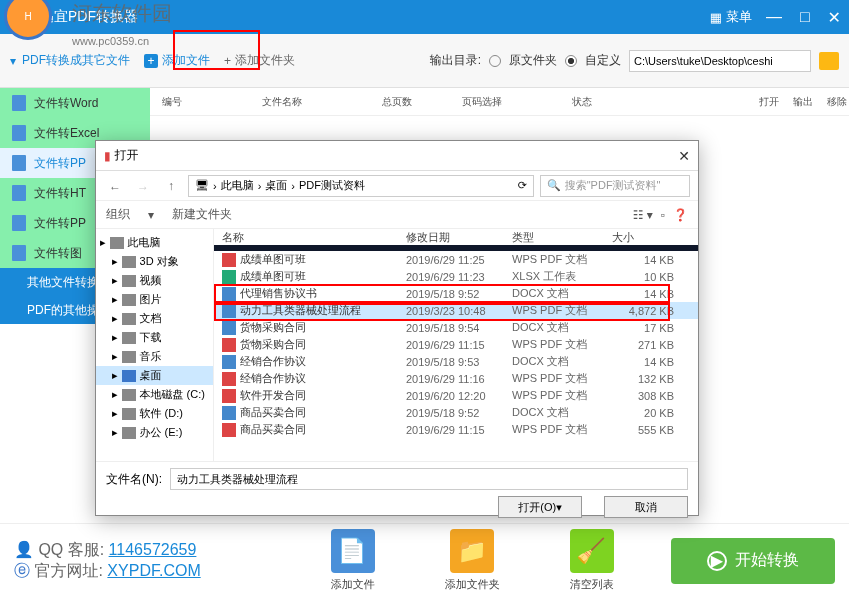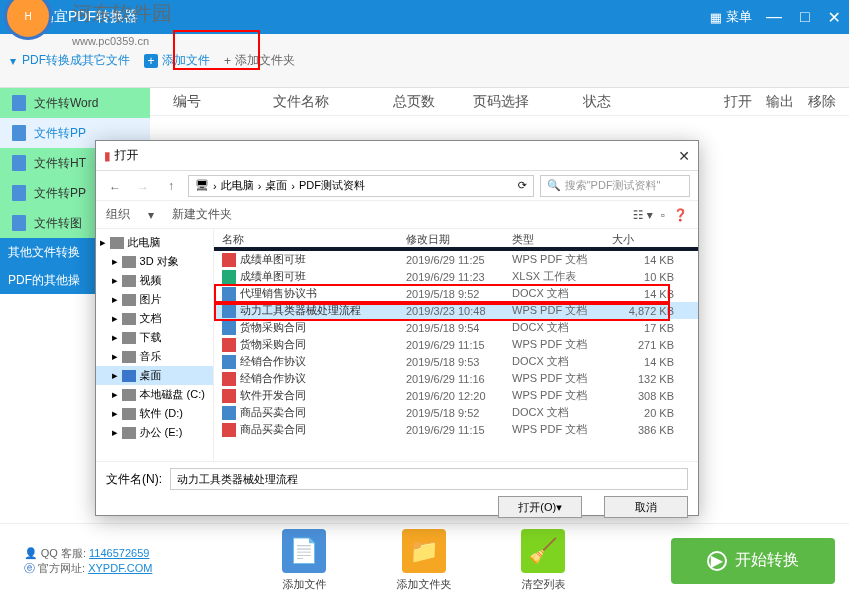--- a/index.html
+++ b/index.html
@@ -20,52 +20,52 @@
     .add-highlight { position: absolute; left: 173px; top: -4px; width: 87px; height: 40px; border: 2px solid red; }
     .add-file-btn { color: #1989d8; display: flex; align-items: center; gap: 4px; }
     .add-folder-btn { color: #666; display: flex; align-items: center; gap: 4px; }
     .output-area { margin-left: auto; display: flex; align-items: center; gap: 8px; }
     .radio { width: 12px; height: 12px; border-radius: 50%; border: 1px solid #888; display: inline-block; }
     .radio.checked { background: radial-gradient(circle, #333 40%, #fff 45%); }
     .path-input { width: 182px; height: 22px; border: 1px solid #ccc; padding: 0 4px; font-size: 11px; }
     .folder-icon { width: 20px; height: 18px; background: #fdb813; border-radius: 2px; }
     
     
-    .table-header { height: 28px; display: flex; align-items: center; padding: 0 13px; font-size: 14px; color: #555; border-bottom: 1px solid #eee; }
+    .table-header { height: 28px; display: flex; align-items: center; padding: 0 2px; font-size: 10px; color: #555; border-bottom: 1px solid #eee; }
     .th-num { width: 100px; margin-left: 160px; }
     .th-name { width: 120px; }
     .th-pages { width: 80px; }
     .th-range { width: 110px; }
     .th-status { width: 100px; }
     .th-actions { margin-left: auto; display: flex; gap: 14px; }
     
     
     .sidebar { position: absolute; left: 0; top: 34px; width: 150px; background: #86efac; }
     .side-tab { height: 30px; display: flex; align-items: center; gap: 8px; padding: 0 12px; font-size: 12px; color: #333; }
     .side-tab-icon { width: 14px; height: 16px; background: #4a90d9; border-radius: 1px; }
-    .side-header { height: 28px; background: #1989d8; color: #fff; font-size: 12px; display: flex; align-items: center; padding: 0 8px; }
+    .side-header { height: 28px; background: #1989d8; color: #fff; font-size: 12px; display: flex; align-items: center; padding: 0 27px; }
     
     
     .dialog { position: absolute; left: 95px; top: 140px; width: 604px; height: 376px; background: #fff; border: 1px solid #888; box-shadow: 0 4px 20px rgba(0,0,0,0.3); z-index: 200; }
     .dlg-title { height: 30px; background: #fff; display: flex; align-items: center; padding: 0 8px; font-size: 12px; border-bottom: 1px solid #ddd; }
     .dlg-close { margin-left: auto; font-size: 14px; color: #333; }
     .dlg-nav { height: 30px; display: flex; align-items: center; padding: 0 8px; gap: 6px; font-size: 12px; border-bottom: 1px solid #eee; }
     .nav-arrow { width: 22px; height: 22px; display: flex; align-items: center; justify-content: center; color: #666; }
     .breadcrumb { flex: 1; height: 22px; border: 1px solid #ccc; display: flex; align-items: center; padding: 0 6px; gap: 4px; font-size: 11px; }
     .search-box { width: 150px; height: 22px; border: 1px solid #ccc; padding: 0 6px; font-size: 11px; color: #999; display: flex; align-items: center; gap: 4px; }
     .dlg-toolbar { height: 28px; display: flex; align-items: center; padding: 0 10px; gap: 18px; font-size: 12px; color: #555; border-bottom: 1px solid #eee; }
     .dlg-view-right { margin-left: auto; display: flex; gap: 8px; align-items: center; }
     .dlg-body { display: flex; height: 232px; }
     .dlg-tree { width: 118px; border-right: 1px solid #eee; padding: 4px 0; overflow: hidden; }
     .tree-item { height: 19px; display: flex; align-items: center; gap: 4px; padding: 0 4px; font-size: 11px; }
     .tree-item.l1 { padding-left: 16px; }
     .tree-item.selected { background: #cce8ff; }
     .tree-icon { width: 14px; height: 12px; }
     .dlg-files { flex: 1; overflow: hidden; position: relative; }
-    .files-header { height: 22px; display: flex; align-items: flex-end; font-size: 11px; color: #444; border-bottom: 4px solid #0f172a; }
+    .files-header { height: 22px; display: flex; align-items: flex-end; font-size: 11px; color: #444; border-bottom: 6px solid #0f172a; }
     .fh-name { width: 192px; padding-left: 8px; }
     .fh-date { width: 106px; }
     .fh-type { width: 100px; }
     .fh-size { flex: 1; }
     .file-row { height: 17px; display: flex; align-items: center; font-size: 11px; color: #333; padding-left: 8px; }
     .file-row.selected { background: #cce8ff; }
     .file-icon { width: 14px; height: 14px; margin-right: 4px; display: inline-block; }
     .fi-pdf { background: #d44; }
     .fi-xlsx { background: #2a7; }
     .fi-docx { background: #48c; }
@@ -79,21 +79,21 @@
     .rb2 { left: 0px; top: 74px; width: 456px; height: 18px; }
     .dlg-footer { padding: 6px 10px; border-top: 1px solid #eee; font-size: 12px; }
     .footer-row { display: flex; align-items: center; gap: 8px; margin-bottom: 6px; }
     .filename-input { flex: 1; height: 22px; border: 1px solid #ccc; padding: 0 6px; font-size: 11px; }
     .filter-select { width: 188px; height: 22px; border: 1px solid #ccc; padding: 0 4px; font-size: 11px; }
     .dlg-buttons { display: flex; justify-content: flex-end; gap: 22px; }
     .dlg-btn { width: 84px; height: 22px; border: 1px solid #999; background: #efefef; font-size: 11px; display: flex; align-items: center; justify-content: center; }
     
     
     .bottom { position: absolute; bottom: 6px; left: 0; right: 0; height: 74px; display: flex; align-items: center; padding: 0 14px; border-top: 1px solid #eee; }
-    .contact { font-size: 11px; color: #666; margin-left: 10px; }
+    .contact { font-size: 16px; color: #666; }
     .contact a { color: #1989d8; text-decoration: underline; }
     .bottom-actions { margin-left: 130px; display: flex; gap: 70px; }
     .action-item { display: flex; flex-direction: column; align-items: center; gap: 4px; font-size: 11px; color: #444; }
     .action-icon { width: 44px; height: 44px; border-radius: 4px; display: flex; align-items: center; justify-content: center; font-size: 24px; color: #fff; }
     .ai-blue { background: #4a90d9; }
     .ai-orange { background: #f5a623; }
     .ai-green { background: #7ed321; }
     .start-btn { margin-left: auto; width: 164px; height: 46px; background: #5cb946; color: #fff; border-radius: 4px; display: flex; align-items: center; justify-content: center; gap: 8px; font-size: 16px; }
     .play-icon { width: 20px; height: 20px; border: 2px solid #fff; border-radius: 50%; display: flex; align-items: center; justify-content: center; }
   </style>
@@ -118,20 +118,24 @@
 <div class="watermark">
   <span>河东软件园</span><br>
   <span style="font-size:11px">www.pc0359.cn</span>
 </div>
 
 <div class="sidebar">
   <div style="height:54px"></div>
   <div class="side-tab">
       <span class="side-tab-icon"></span>
       <span>文件转Word</span>
+    </div>
+  <div class="side-tab">
+      <span class="side-tab-icon"></span>
+      <span>文件转Excel</span>
     </div>
   <div class="side-tab" style="background:#e6f3ff;color:#1989d8">
       <span class="side-tab-icon"></span>
       <span>文件转PP</span>
     </div>
   <div class="side-tab">
       <span class="side-tab-icon"></span>
       <span>文件转HT</span>
     </div>
   <div class="side-tab">
@@ -153,20 +157,29 @@
     </span>
   <div class="add-highlight"></div>
   <span class="add-file-btn">
       <span style="background:#1989d8;color:#fff;width:14px;height:14px;display:inline-flex;align-items:center;justify-content:center;border-radius:2px">+</span>
       <span>添加文件</span>
     </span>
   <span class="add-folder-btn">
       <span>+</span>
       <span>添加文件夹</span>
     </span>
+  <div class="output-area">
+    <span>输出目录:</span>
+    <span class="radio"></span>
+    <span>原文件夹</span>
+    <span class="radio checked"></span>
+    <span>自定义</span>
+    <input class="path-input" value="C:\Users\tuke\Desktop\ceshi" style="">
+    <span class="folder-icon"></span>
+  </div>
 </div>
 
 <div class="table-header">
   <span class="th-num">编号</span>
   <span class="th-name">文件名称</span>
   <span class="th-pages">总页数</span>
   <span class="th-range">页码选择</span>
   <span class="th-status">状态</span>
   <div class="th-actions">
     <span>打开</span>
@@ -333,21 +346,21 @@
           <div class="file-row">
             <span class="fr-name"><span class="file-icon fi-docx"></span>商品买卖合同</span>
             <span class="fr-date">2019/5/18 9:52</span>
             <span class="fr-type">DOCX 文档</span>
             <span class="fr-size">20 KB</span>
           </div>
           <div class="file-row">
             <span class="fr-name"><span class="file-icon fi-pdf"></span>商品买卖合同</span>
             <span class="fr-date">2019/6/29 11:15</span>
             <span class="fr-type">WPS PDF 文档</span>
-            <span class="fr-size">386 KB</span>
+            <span class="fr-size">555 KB</span>
           </div>
         </div>
       <div class="red-box rb1"></div>
       <div class="red-box rb2"></div>
     </div>
   </div>
   <div class="dlg-footer">
     <div class="footer-row">
       <span>文件名(N):</span>
       <input class="filename-input" value="动力工具类器械处理流程" style="">

